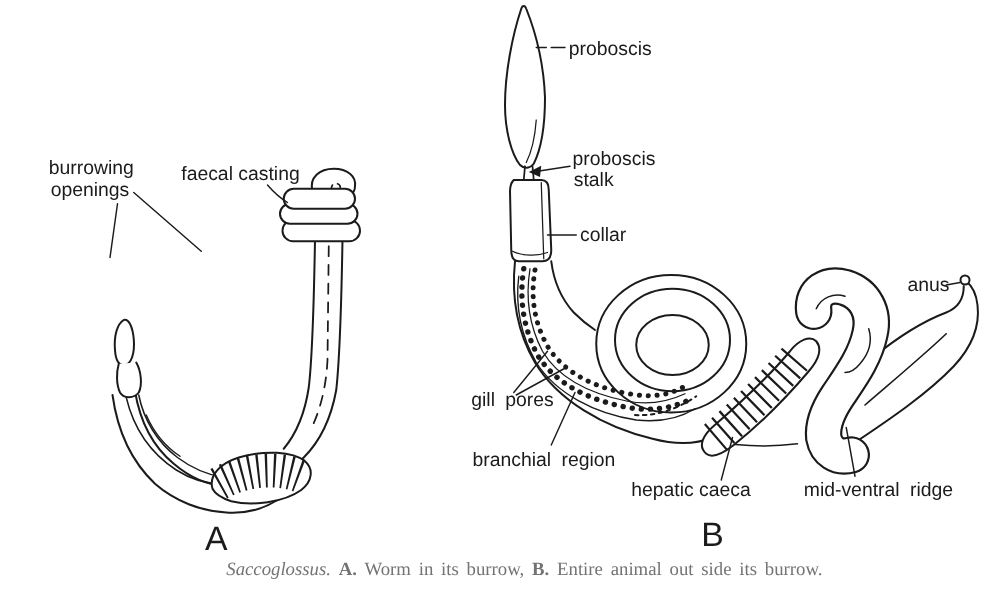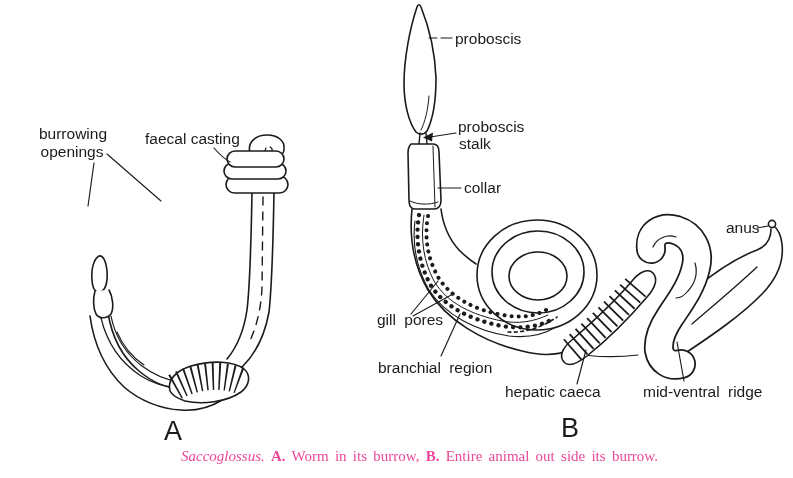--- a/index.html
+++ b/index.html
@@ -3,21 +3,21 @@
 <meta charset="utf-8">
 <style>
   html,body{margin:0;padding:0;background:#ffffff;}
   #stage{position:relative;width:793px;height:478px;background:#ffffff;overflow:hidden;
          font-family:"Liberation Sans",sans-serif;}
   svg{position:absolute;left:0;top:0;}
   svg text{stroke:none;fill:#1b1b1b;font-family:"Liberation Sans",sans-serif;font-size:15.5px;}
   svg text.panel-letter{font-size:27px;}
   svg text.wide{word-spacing:4px;}
   #caption{position:absolute;left:181px;top:448px;width:540px;
-           font-family:"Liberation Serif",serif;font-size:15px;color:#ec4899;
+           font-family:"Liberation Serif",serif;font-size:15px;color:#737373;
            word-spacing:2.5px;white-space:nowrap;}
   #caption .sp{font-style:italic;}
   #caption .mk{font-weight:bold;}
 </style>
 </head>
 <body>
 
 <div id="stage">
 <svg width="793" height="478" viewBox="0 0 793 478">
   <g stroke="#1b1b1b" stroke-width="1.6" stroke-linecap="round" stroke-linejoin="round" fill="none">

